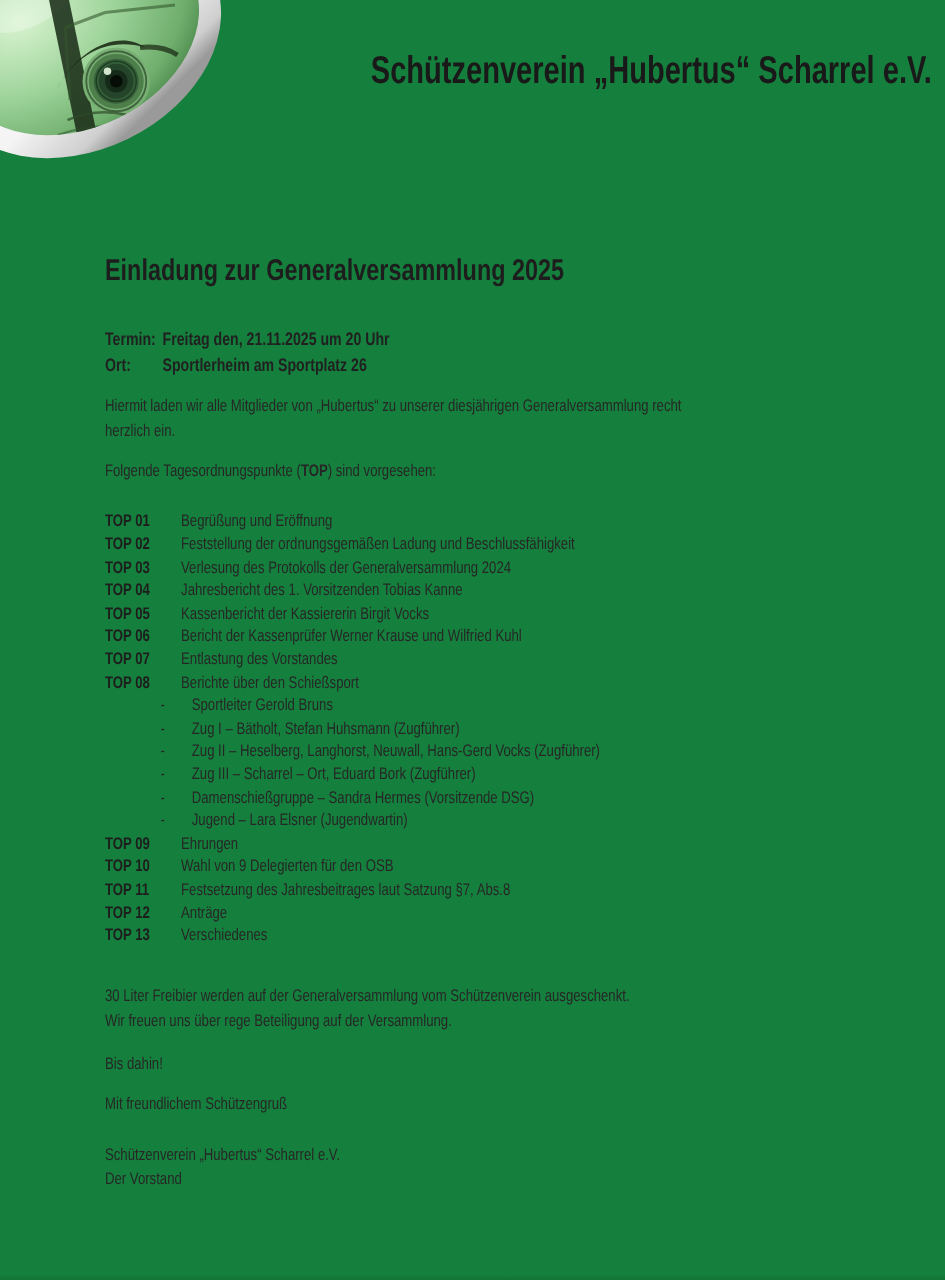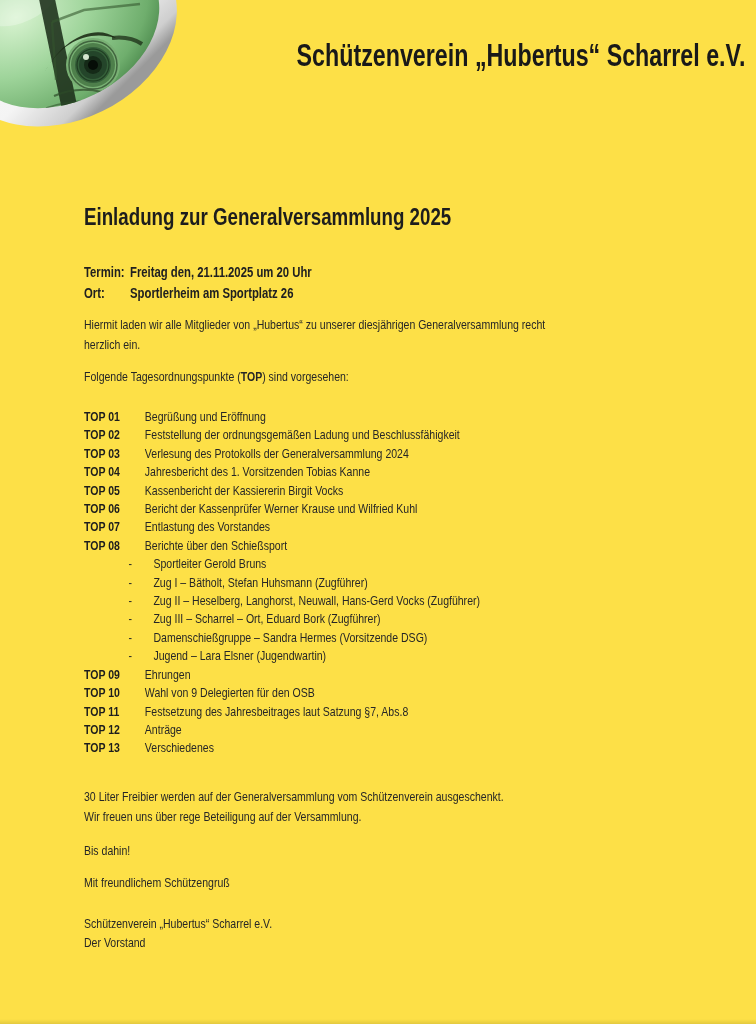--- a/index.html
+++ b/index.html
@@ -2,21 +2,21 @@
 <html><head>
 <meta charset="utf-8">
 <style>
   html,body{margin:0;padding:0;}
   body{
     width:756px;height:1024px;position:relative;overflow:hidden;
     background:#ffffff;color:#262626;
     font-family:"Liberation Sans",sans-serif;
     -webkit-font-smoothing:antialiased;
   }
-  .page{position:absolute;inset:0;background:#fde047;}
+  .page{position:absolute;inset:0;background:#15803d;}
 
   
   .cx{transform:scaleX(0.78);transform-origin:0 0;white-space:nowrap;}
 
   
   .logo-wrap{position:absolute;left:-28px;top:-40px;width:230px;height:175px;pointer-events:none;}
   .org-title{
     position:absolute;top:40px;right:11px;
     font-size:31px;line-height:32px;font-weight:bold;color:#191919;
     transform:scaleX(0.75);transform-origin:100% 0;white-space:nowrap;

